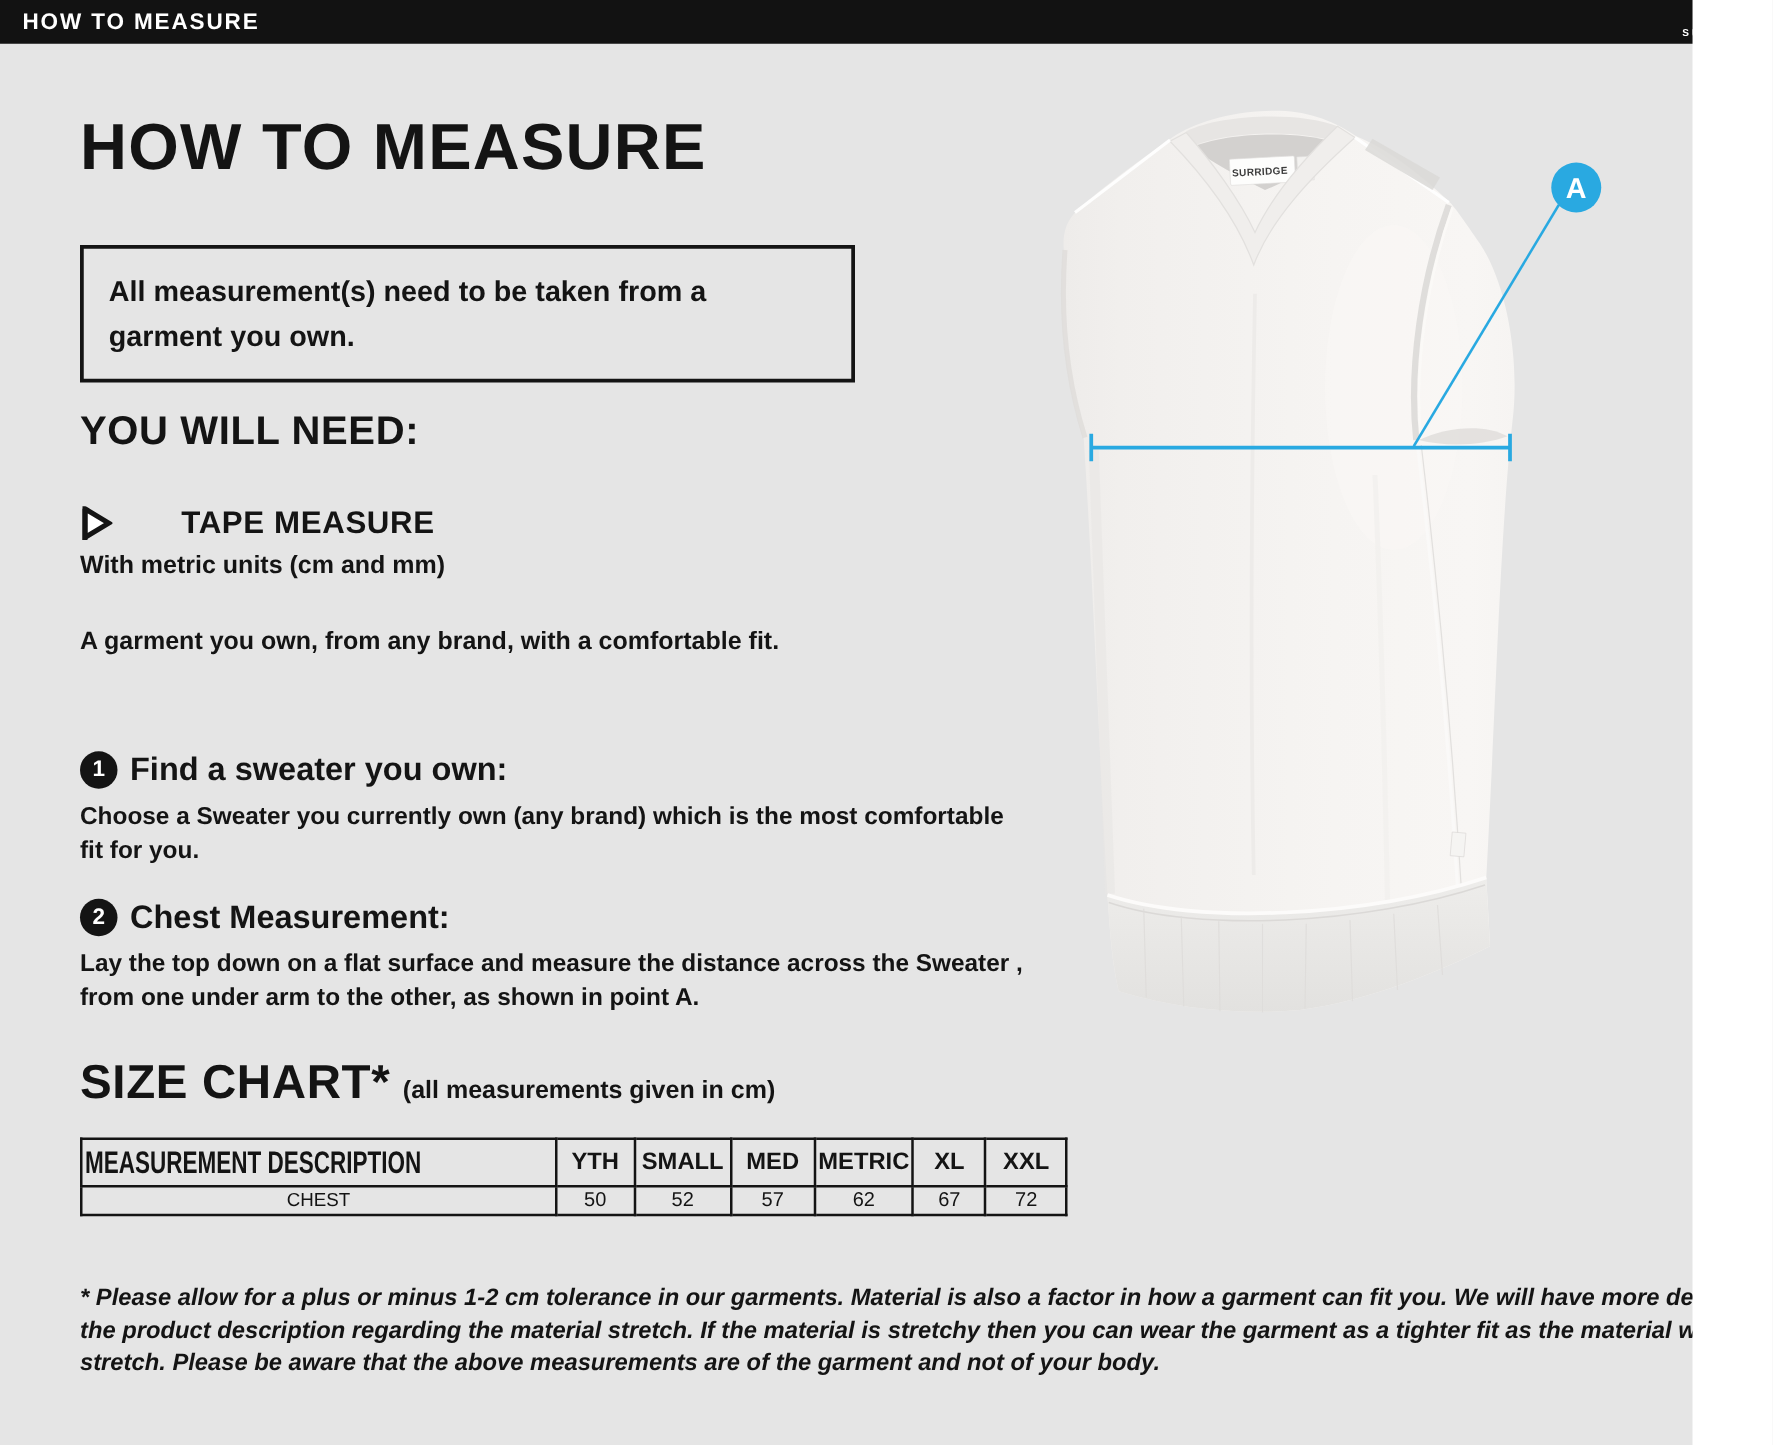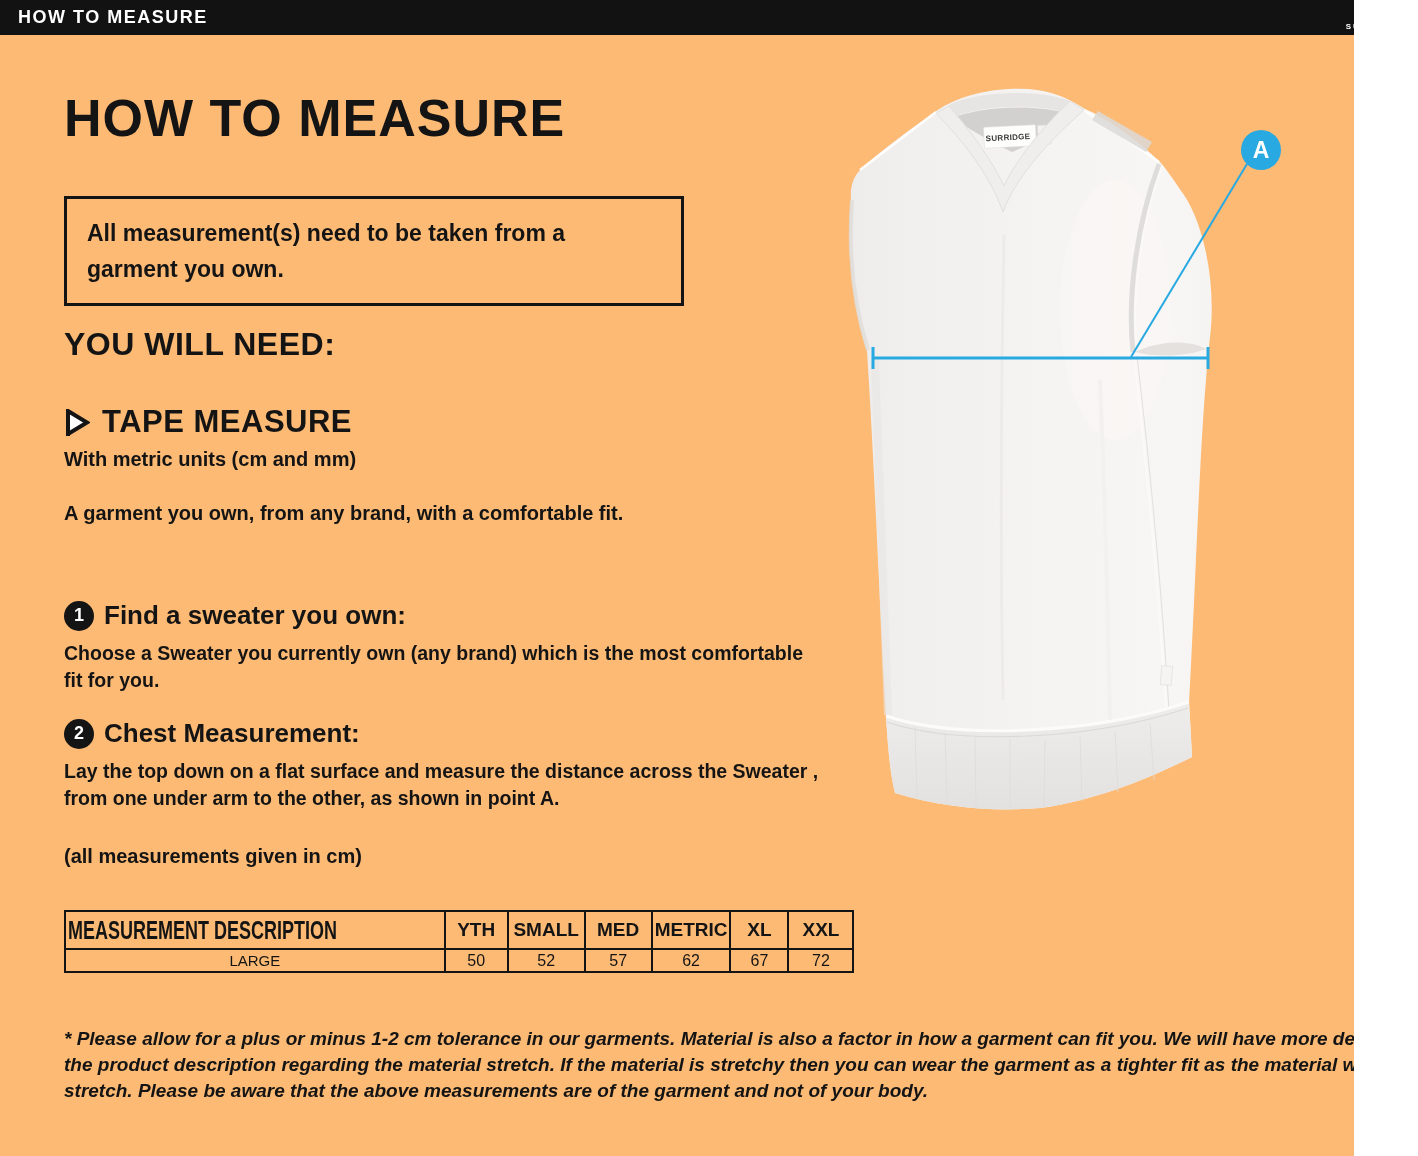--- a/index.html
+++ b/index.html
@@ -1,37 +1,37 @@
 <!DOCTYPE html>
 <html><head>
 <meta charset="utf-8">
 <style>
   * { margin:0; padding:0; box-sizing:border-box; }
   html,body { background:#fff; }
   body { font-family:"Liberation Sans", sans-serif; color:#141414; }
-  .canvas { position:relative; width:1354px; height:1156px; background:#fdba74; overflow:hidden; }
+  .canvas { position:relative; width:1354px; height:1156px; background:#e5e5e5; overflow:hidden; }
 
   
   .topbar { position:absolute; left:0; top:0; width:1418px; height:35px; background:#121212;
             display:flex; align-items:center; justify-content:space-between; padding:0 14px 0 18px; }
   .topbar-title { color:#fff; font-size:18px; font-weight:bold; letter-spacing:1.5px; }
   .brand { display:flex; flex-direction:column; align-items:center; line-height:1; padding-top:2px; }
   .brand-s { color:#fff; font-size:16px; font-weight:bold; transform:scaleY(1.15); }
   .brand-name { color:#fff; font-size:8px; font-weight:bold; letter-spacing:2px; margin-top:1px; }
 
   
   .h1 { position:absolute; left:64px; top:88px; font-size:52px; font-weight:800; letter-spacing:1px; }
   .note-box { position:absolute; left:64px; top:196px; width:620px; border:3px solid #141414;
               padding:16px 20px; }
   .note-box p { font-size:23px; font-weight:bold; line-height:36px; }
   .h2 { position:absolute; left:64px; top:326px; font-size:32px; font-weight:800; letter-spacing:0.5px; }
 
   .need-item { position:absolute; left:64px; }
   .need-head { display:flex; align-items:center; gap:12px; }
-  .need-label { font-size:31px; font-weight:800; letter-spacing:0.5px; }
+  .need-label { font-size:25px; font-weight:800; letter-spacing:0.5px;margin-left:43px; }
   .need-desc { font-size:20px; font-weight:bold; margin-top:7px; line-height:24px; }
   .tri { width:26px; height:27px; flex:0 0 auto; }
 
   .step { position:absolute; left:64px; }
   .step-head { display:flex; align-items:center; gap:10px; }
   .step-circle { width:30px; height:30px; border-radius:50%; background:#141414; color:#fff;
                  font-size:18px; font-weight:bold; display:flex; align-items:center; justify-content:center; flex:0 0 auto; }
   .step-title { font-size:26px; font-weight:800; }
   .step-desc { font-size:19.5px; font-weight:bold; line-height:27px; margin-top:9px; max-width:760px; }
 
@@ -100,20 +100,21 @@
 
   <div class="step" style="top:718px;">
     <div class="step-head">
       <span class="step-circle">2</span>
       <span class="step-title">Chest Measurement:</span>
     </div>
     <p class="step-desc">Lay the top down on a flat surface and measure the distance across the Sweater , from one under arm to the other, as shown in point A.</p>
   </div>
 
   <div class="sc-head">
+    <span class="sc-title">SIZE CHART*</span>
     <span class="sc-sub">(all measurements given in cm)</span>
   </div>
 
   <table class="size">
     <colgroup>
       <col style="width:291px">
         <col style="width:63px">
         <col style="width:77px">
       <col style="width:67px">
         <col style="width:75px">
@@ -124,21 +125,21 @@
         <tr class="hdr">
       <th class="c0"><span class="cond">MEASUREMENT DESCRIPTION</span></th>
       <th>YTH</th>
       <th>SMALL</th>
       <th>MED</th>
       <th>METRIC</th>
       <th>XL</th>
       <th>XXL</th>
     </tr>
     <tr class="vals">
-      <td class="c0">LARGE</td>
+      <td class="c0">CHEST</td>
       <td>50</td>
       <td>52</td>
       <td>57</td>
       <td>62</td>
       <td>67</td>
       <td>72</td>
     </tr>
   </tbody>
     </table>
 

